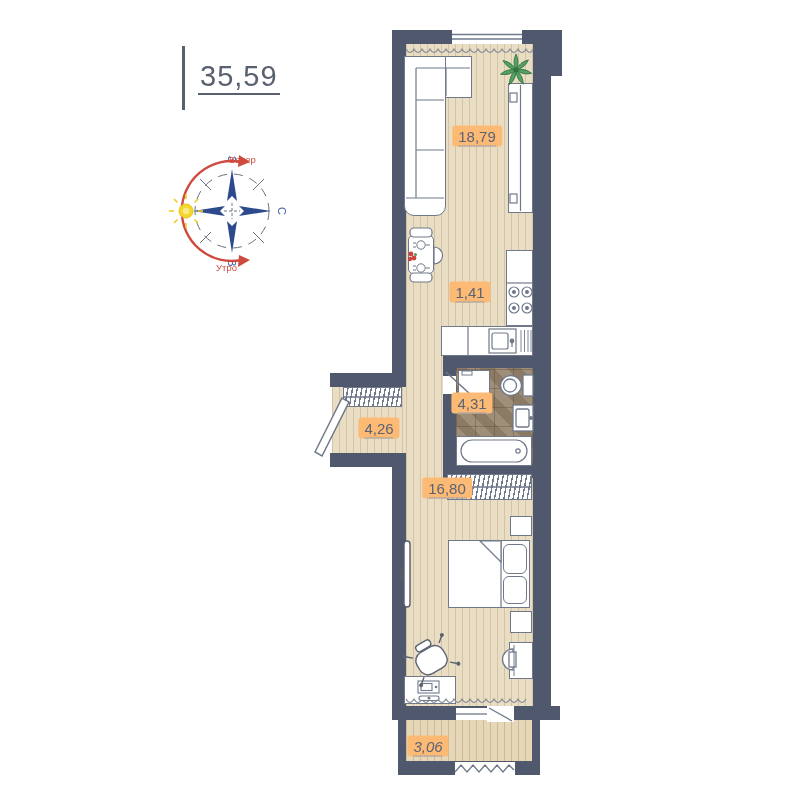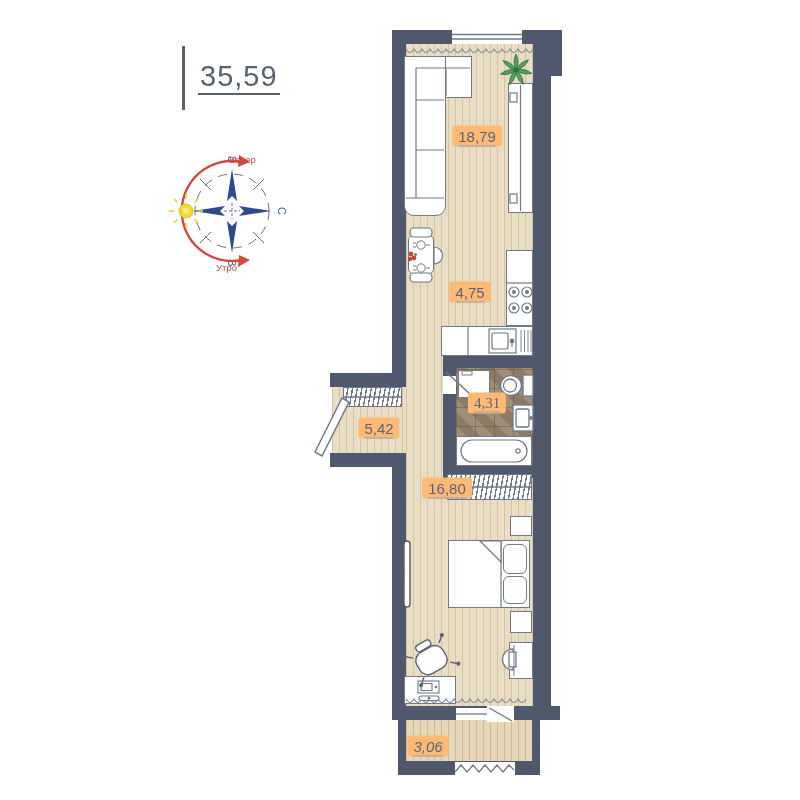--- a/index.html
+++ b/index.html
@@ -127,23 +127,23 @@
   <div class="rack" style="left:447px;top:474px;width:85px;height:26px;"></div>
   <div class="furn" style="left:510px;top:516px;width:22px;height:20px;"></div>
   <div class="furn" style="left:448px;top:540px;width:82px;height:68px;"></div>
   <div class="furn" style="left:503px;top:544px;width:24px;height:30px;border-radius:6px;"></div>
   <div class="furn" style="left:503px;top:576px;width:24px;height:28px;border-radius:6px;"></div>
   <div class="furn" style="left:510px;top:611px;width:22px;height:22px;"></div>
   <div class="furn" style="left:404px;top:676px;width:52px;height:28px;"></div>
   <div class="furn" style="left:509px;top:642px;width:24px;height:37px;"></div>
 
   <div class="rlabel" style="left:477px;top:136px;"><span>18,79</span></div>
-  <div class="rlabel" style="left:470px;top:292px;"><span>4,75</span></div>
-  <div class="rlabel" style="left:487px;top:403px;font-family:Liberation Serif, serif;"><span>4,31</span></div>
-  <div class="rlabel" style="left:379px;top:428px;"><span>5,42</span></div>
+  <div class="rlabel" style="left:470px;top:292px;"><span>1,41</span></div>
+  <div class="rlabel" style="left:472px;top:403px;"><span>4,31</span></div>
+  <div class="rlabel" style="left:379px;top:428px;"><span>4,26</span></div>
   <div class="rlabel" style="left:447px;top:488px;"><span>16,80</span></div>
   <div class="rlabel" style="left:428px;top:746px;font-style:italic;"><span>3,06</span></div>
 
   <svg class="overlay" width="800" height="800" viewBox="0 0 800 800">
 
     <g stroke="#70798a" stroke-width="1.3" fill="none">
       <path d="M452 34.5 H522 M452 39 H522"></path>
       <path d="M456 714 H487"></path>
       <path d="M489 708 L512 721"></path>
       <polyline points="455,772 461,765 467,772 473,765 479,772 485,765 491,772 497,765 503,772 509,765 514,770"></polyline>

